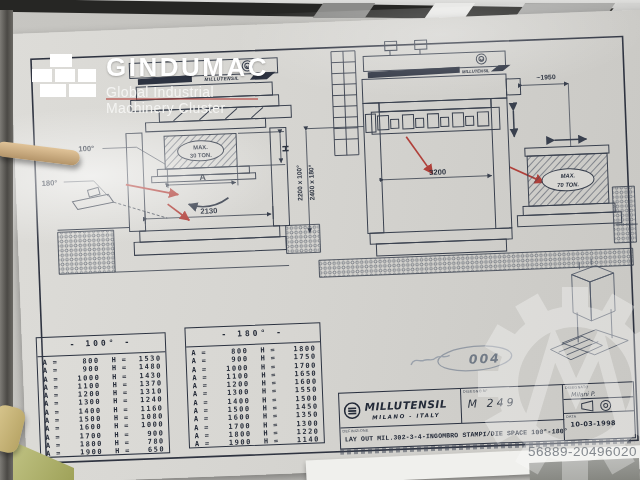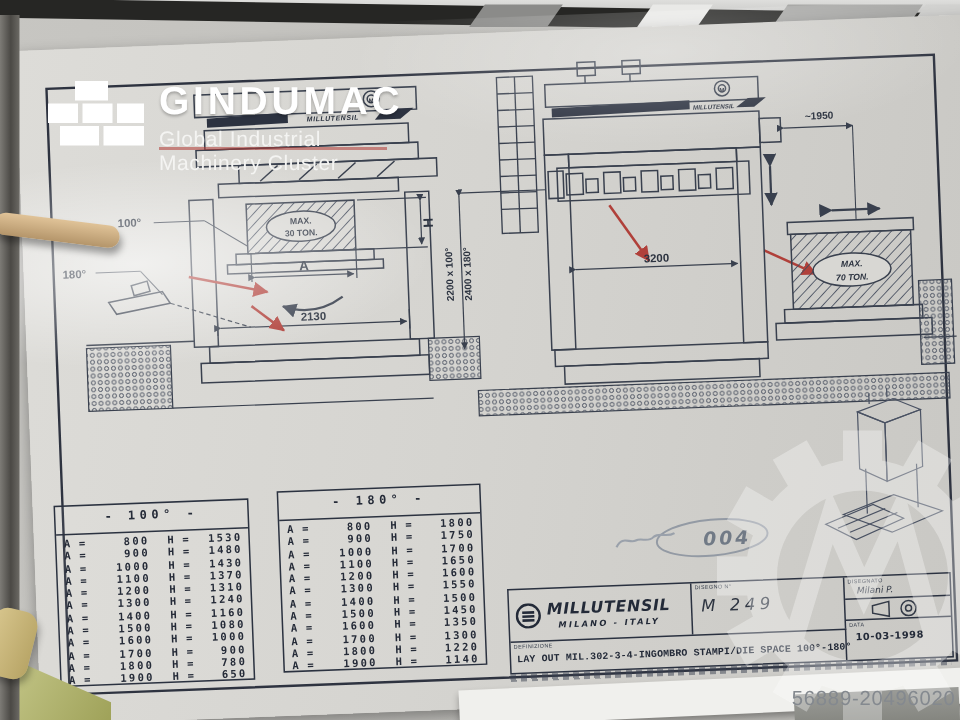--- a/index.html
+++ b/index.html
@@ -68,21 +68,21 @@
   .corner-dark{position:absolute;right:0;bottom:0;width:110px;height:22px;
     background:linear-gradient(#9a9b97,#84857f);transform:rotate(-2.6deg);transform-origin:100% 100%;}
   
   .gm{position:absolute;left:26px;top:7px;width:260px;height:54px;z-index:50;margin-top:45px;}
   .gm-bricks{position:absolute;left:6px;top:2px;width:66px;height:46px;}
   .gm-bricks div{position:absolute;background:#fff;height:13px;}
   .gm-txt{position:absolute;left:80px;top:0px;color:#fff;}
   .gm-name{font-weight:bold;font-size:26px;letter-spacing:2.5px;text-shadow:0 1px 2px rgba(0,0,0,.25);}
   .gm-tag{font-size:14px;letter-spacing:.4px;margin-top:1px;color:#f4f4f2;}
   .gm-red{position:absolute;left:80px;top:46px;width:152px;height:2px;background:#b23b34;opacity:.55;}
-  .photo-id{position:absolute;right:3px;top:458px;z-index:40;color:#84898f;
+  .photo-id{position:absolute;right:3px;top:444px;z-index:40;color:#84898f;
     font-size:13.5px;letter-spacing:.5px;text-align:right;}
   .gear{position:absolute;left:472px;top:282px;z-index:30;pointer-events:none;}
 </style>
 </head>
 <body>
 
 <div class="stage">
 
   <div class="topbar-light"></div>
   <div class="topbar-dark"></div>

